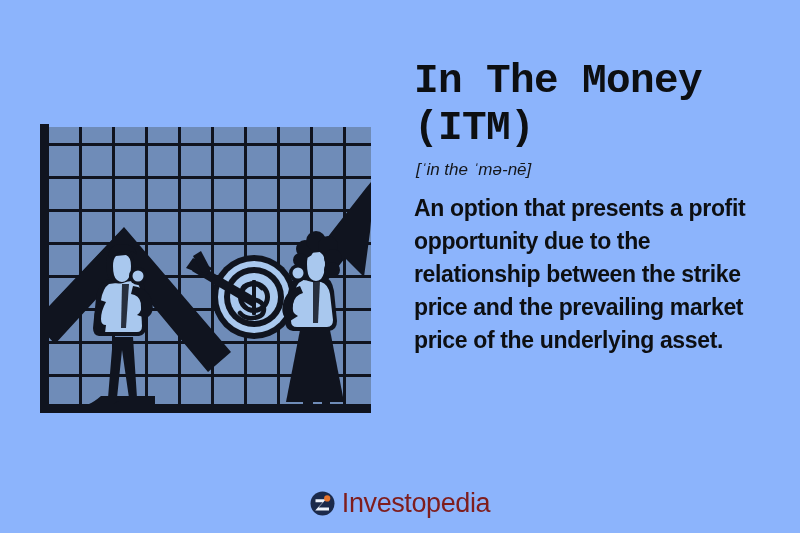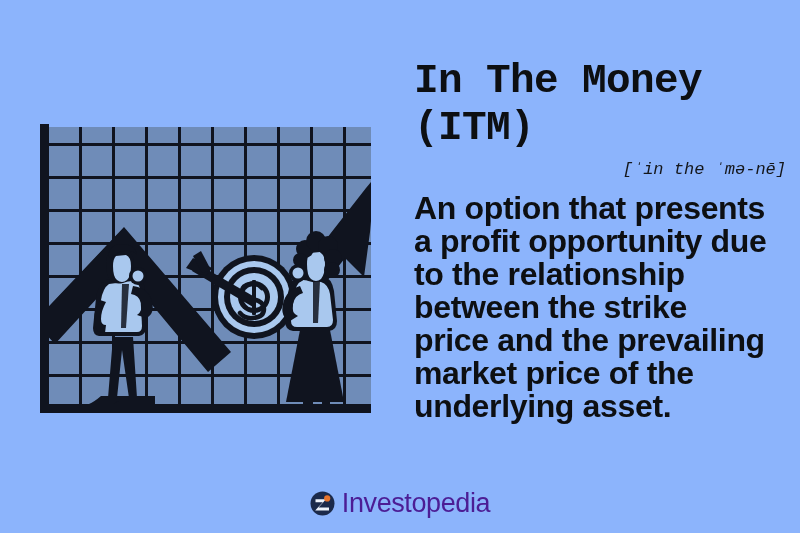--- a/index.html
+++ b/index.html
@@ -46,34 +46,33 @@
     font-family: Liberation Mono, monospace;
     font-weight: bold;
     font-size: 41px;
     line-height: 47px;
     letter-spacing: -0.6px;
     color: #0d0f12;
   }
 
   #pronunciation {
     margin: 8px 0 0 2px;
-    font-family: Liberation Mono, monospace;
+    font-family: Liberation Sans, sans-serif;
     font-style: italic;
     font-weight: normal;
     font-size: 17px;
     line-height: 20px;
     color: #14161a;
-    text-align: right;
   }
 
   #definition {
     margin: 12px 16px 0 0;
     font-family: "Liberation Sans", sans-serif;
     font-weight: bold;
-    font-size: 32px;
+    font-size: 23px;
     line-height: 33px;
     letter-spacing: -0.35px;
     color: #0d0f12;
   }
 
   
   #footer-logo {
     position: absolute;
     left: 0;
     right: 0;
@@ -84,21 +83,21 @@
     gap: 7px;
   }
   #logo-mark {
     display: block;
   }
   #logo-wordmark {
     font-family: "Liberation Sans", sans-serif;
     font-weight: normal;
     font-size: 27px;
     letter-spacing: -0.4px;
-    color: #4c1d95;
+    color: #7f1d1d;
     line-height: 1;
   }
 </style>
 </head>
 <body>
 
 <div id="card">
 
   <div id="illustration">
     <svg width="400" height="480" viewBox="0 0 400 480" xmlns="http://www.w3.org/2000/svg">

